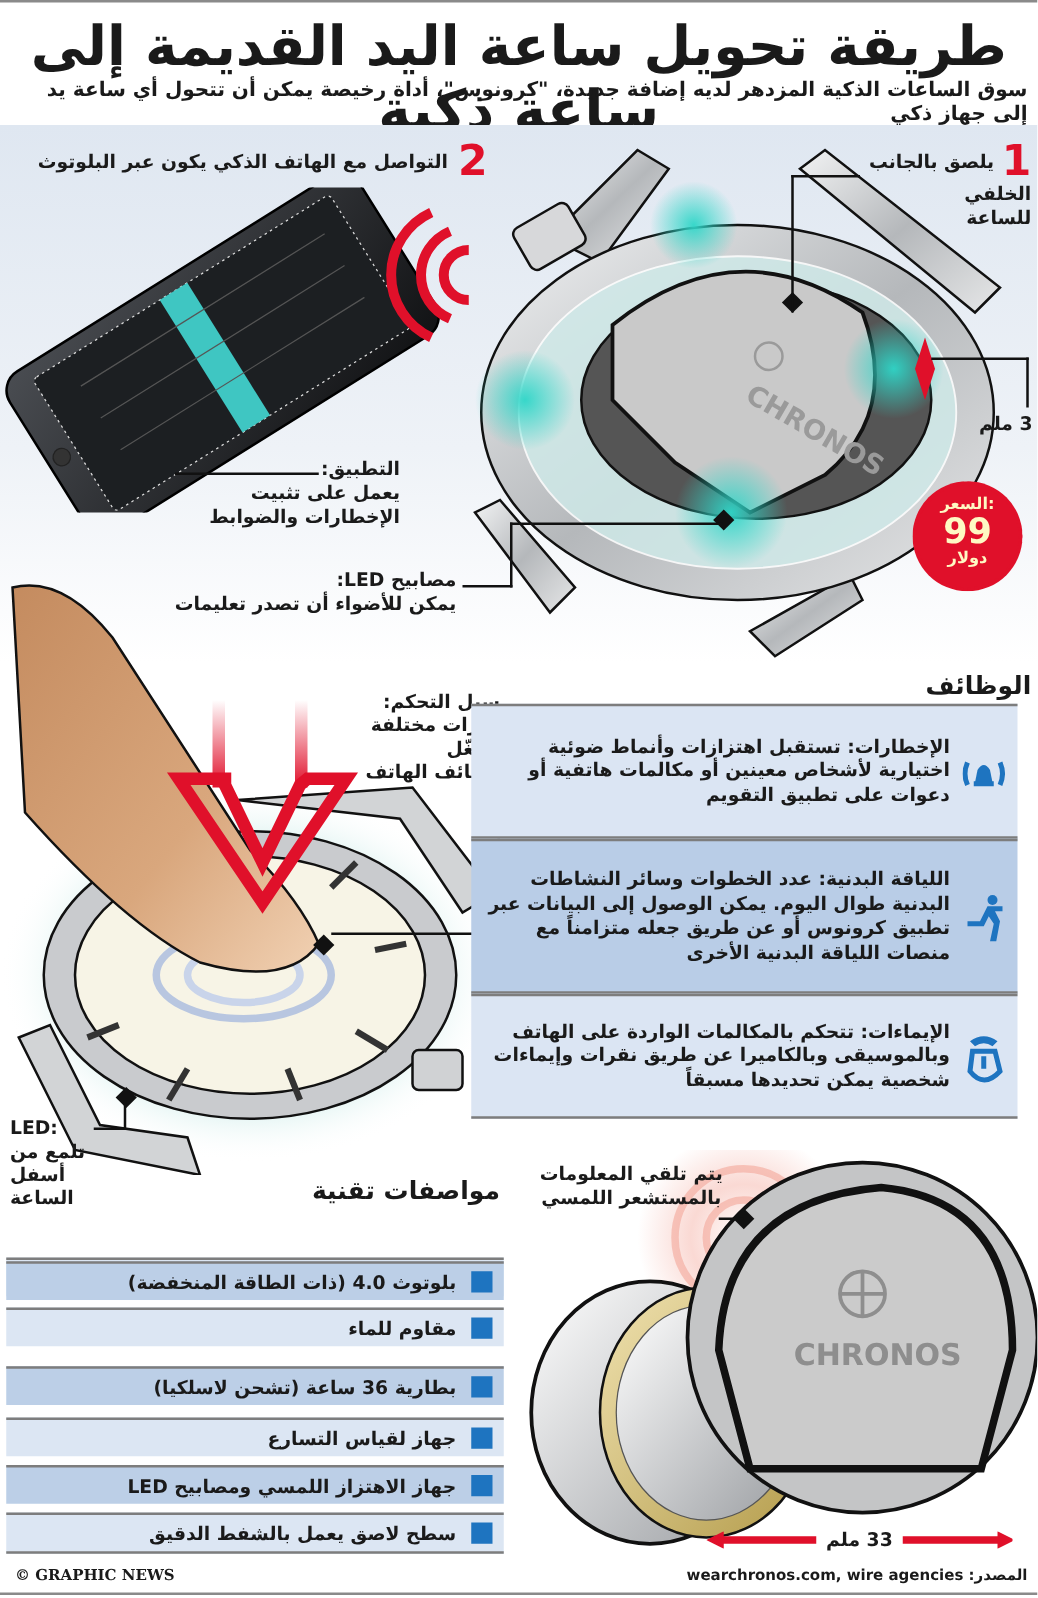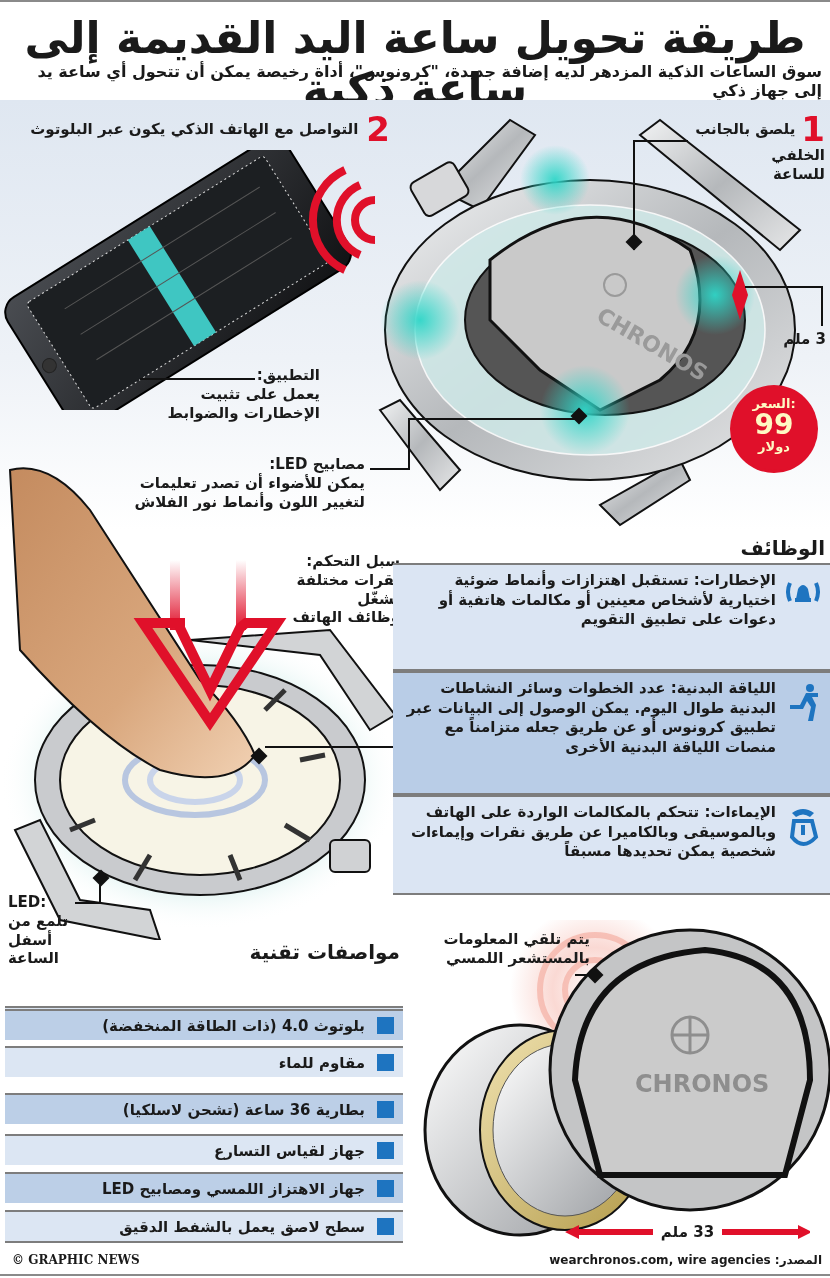--- a/index.html
+++ b/index.html
@@ -9,21 +9,21 @@
   .rtl { direction: rtl; text-align: right; }
   .topline { left: 0; top: 0; width: 830px; height: 2px; background: #8a8a8a; }
   .bottomline { left: 0; top: 1274px; width: 830px; height: 2px; background: #8a8a8a; }
   .title { left: 0; top: 12px; width: 830px; text-align: center; font-size: 44px; font-weight: bold; direction: rtl; letter-spacing: 0; }
   .subtitle { left: 8px; top: 62px; width: 814px; font-size: 16px; font-weight: bold; direction: rtl; text-align: right; }
   .bgpanel { left: 0; top: 100px; width: 830px; height: 430px; background: linear-gradient(180deg, #dfe7f1 0%, #eef2f7 60%, #ffffff 100%); }
   .stepnum { color: #e0102a; font-size: 34px; font-weight: bold; line-height: 1; }
   .lbl { font-size: 15px; font-weight: bold; line-height: 1.25; }
   .callout-line { background: #111; }
   .section-title { font-size: 20px; font-weight: bold; }
-  .feat-box { left: 393px; width: 437px; border-top: 2px solid #7d7d7d; border-bottom: 2px solid #7d7d7d; display: flex; direction: rtl; padding: 6px 10px 6px 4px; align-items: flex-start; }
+  .feat-box { left: 377px; width: 437px; border-top: 2px solid #7d7d7d; border-bottom: 2px solid #7d7d7d; display: flex; direction: rtl; padding: 6px 10px 6px 4px; align-items: center; }
   .feat-box.light { background: #dbe5f3; }
   .feat-box.dark { background: #b9cde7; }
   .feat-icon { width: 34px; flex: 0 0 34px; margin-left: 10px; margin-top: 4px; }
   .feat-text { font-size: 15px; font-weight: bold; line-height: 1.3; direction: rtl; text-align: right; flex: 1; }
   .spec-row { left: 5px; width: 398px; height: 31px; border-top: 2px solid #7d7d7d; display: flex; direction: rtl; align-items: center; padding-right: 9px; }
   .spec-row.light { background: #dce6f3; }
   .spec-row.dark { background: #bccfe7; }
   .spec-sq { width: 17px; height: 17px; background: #1e74c0; flex: 0 0 17px; margin-left: 12px; }
   .spec-text { font-size: 15px; font-weight: bold; direction: rtl; }
   .footer-left { left: 12px; top: 1253px; font-size: 12px; font-weight: bold; font-family: "DejaVu Serif", serif; }
@@ -142,21 +142,20 @@
   <div>يعمل على تثبيت</div>
   <div>الإخطارات والضوابط</div>
 </div>
 
 <div class="abs callout-line" style="left:370px; top:468px; width:40px; height:2px;"></div>
 <div class="abs callout-line" style="left:408px; top:418px; width:2px; height:52px;"></div>
 <div class="abs callout-line" style="left:408px; top:418px; width:170px; height:2px;"></div>
 <div class="abs lbl rtl" style="left:120px; top:455px; width:245px;">
   <div>مصابيح LED:</div>
   <div>يمكن للأضواء أن تصدر تعليمات</div>
-  <div>لتغيير اللون وأنماط نور الفلاش</div>
 </div>
 
 <svg class="abs" style="left:0; top:450px;" width="420" height="490">
   <defs>
     <linearGradient id="skin" x1="0" y1="0" x2="1" y2="1">
       <stop offset="0" stop-color="#c48b5f"></stop>
       <stop offset="0.6" stop-color="#d9a77d"></stop>
       <stop offset="1" stop-color="#f1d1b3"></stop>
     </linearGradient>
     <radialGradient id="tealglow" cx="0.5" cy="0.5" r="0.5">
@@ -298,21 +297,21 @@
   <ellipse cx="150" cy="210" rx="72" ry="86" fill="url(#silv)" stroke="#555" stroke-width="1"></ellipse>
   <circle cx="275" cy="150" r="140" fill="#c4c5c6" stroke="#111" stroke-width="3"></circle>
   <path d="M160,160 Q165,40 290,30 Q395,40 395,160 L370,255 L185,255 Z" fill="#cbcbcb" stroke="#111" stroke-width="6"></path>
   <circle cx="275" cy="115" r="18" fill="none" stroke="#8e8e8e" stroke-width="3"></circle>
   <line x1="275" y1="97" x2="275" y2="133" stroke="#8e8e8e" stroke-width="3"></line>
   <line x1="257" y1="115" x2="293" y2="115" stroke="#8e8e8e" stroke-width="3"></line>
   <text x="220" y="172" font-family="DejaVu Sans, sans-serif" font-weight="bold" font-size="24" fill="#8e8e8e">CHRONOS</text>
   <rect x="174" y="49" width="12" height="12" fill="#111" transform="rotate(45 180 55)"></rect>
 </svg>
 
-<div class="abs lbl rtl" style="left:420px; top:930px; width:170px;">
+<div class="abs lbl rtl" style="left:420px; top:930px; width:170px;text-align:center;">
   <div>يتم تلقي المعلومات</div>
   <div>بالمستشعر اللمسي</div>
 </div>
 <div class="abs callout-line" style="left:575px; top:974px; width:20px; height:2px;"></div>
 
 <div class="abs" style="left:565px; top:1222px; width:245px; height:20px; display:flex; align-items:center; gap:8px;">
   <svg width="90" height="14">
     <path d="M0,7 L14,0 L14,4 L90,4 L90,10 L14,10 L14,14 Z" fill="#e0102a"></path>
   </svg>
   <span class="lbl" style="white-space:nowrap; direction:rtl;">33 ملم</span>

